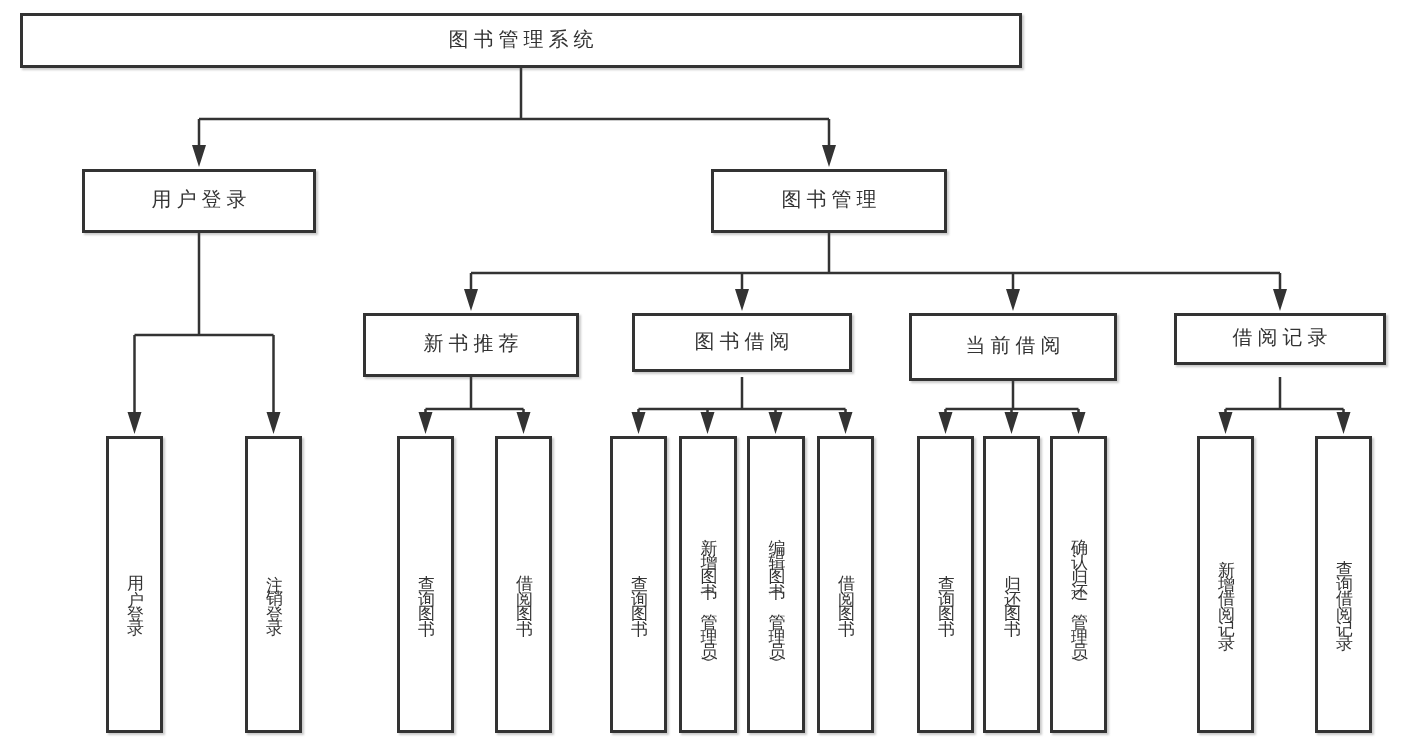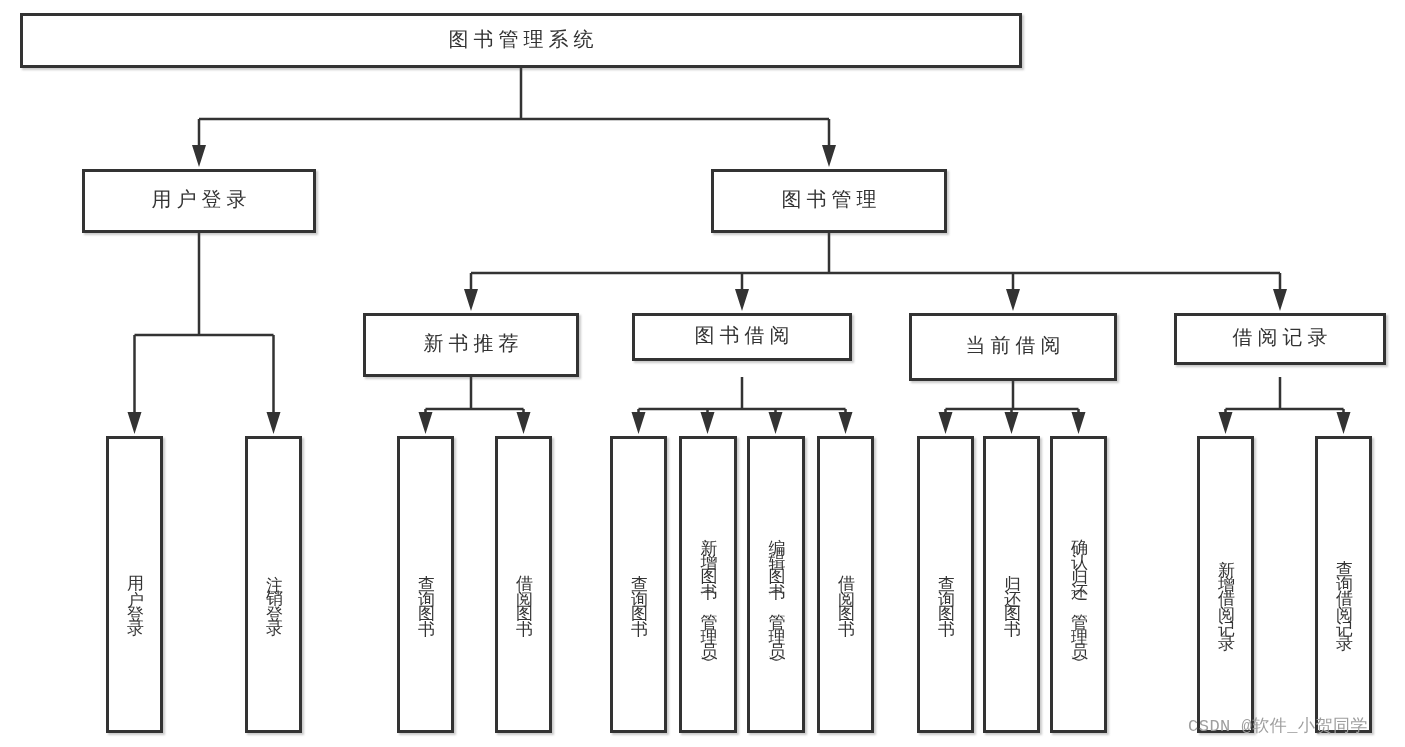--- a/index.html
+++ b/index.html
@@ -67,21 +67,21 @@
   <div class="box" style="left:82px;top:169px;width:234px;height:64px">
     <span class="lbl">用户登录</span>
   </div>
   <div class="box" style="left:711px;top:169px;width:236px;height:64px">
     <span class="lbl">图书管理</span>
   </div>
 
   <div class="box" style="left:363px;top:313px;width:216px;height:64px">
     <span class="lbl">新书推荐</span>
   </div>
-  <div class="box" style="left:632px;top:313px;width:220px;height:48px">
+  <div class="box" style="left:632px;top:313px;width:220px;height:59px">
     <span class="lbl">图书借阅</span>
   </div>
   <div class="box" style="left:909px;top:313px;width:208px;height:68px">
     <span class="lbl">当前借阅</span>
   </div>
   <div class="box" style="left:1174px;top:313px;width:212px;height:52px">
     <span class="lbl">借阅记录</span>
   </div>
 
   <div class="box leaf" style="left:106px;top:436px;width:57px;height:297px">
@@ -121,14 +121,13 @@
     <span class="lbl">确认归还（管理员）</span>
   </div>
 
   <div class="box leaf" style="left:1197px;top:436px;width:57px;height:297px">
     <span class="lbl">新增借阅记录</span>
   </div>
   <div class="box leaf" style="left:1315px;top:436px;width:57px;height:297px">
     <span class="lbl">查询借阅记录</span>
   </div>
 
-  <div class="watermark">CSDN @软件_小贺同学</div>
 </div>
 
 </body></html>

